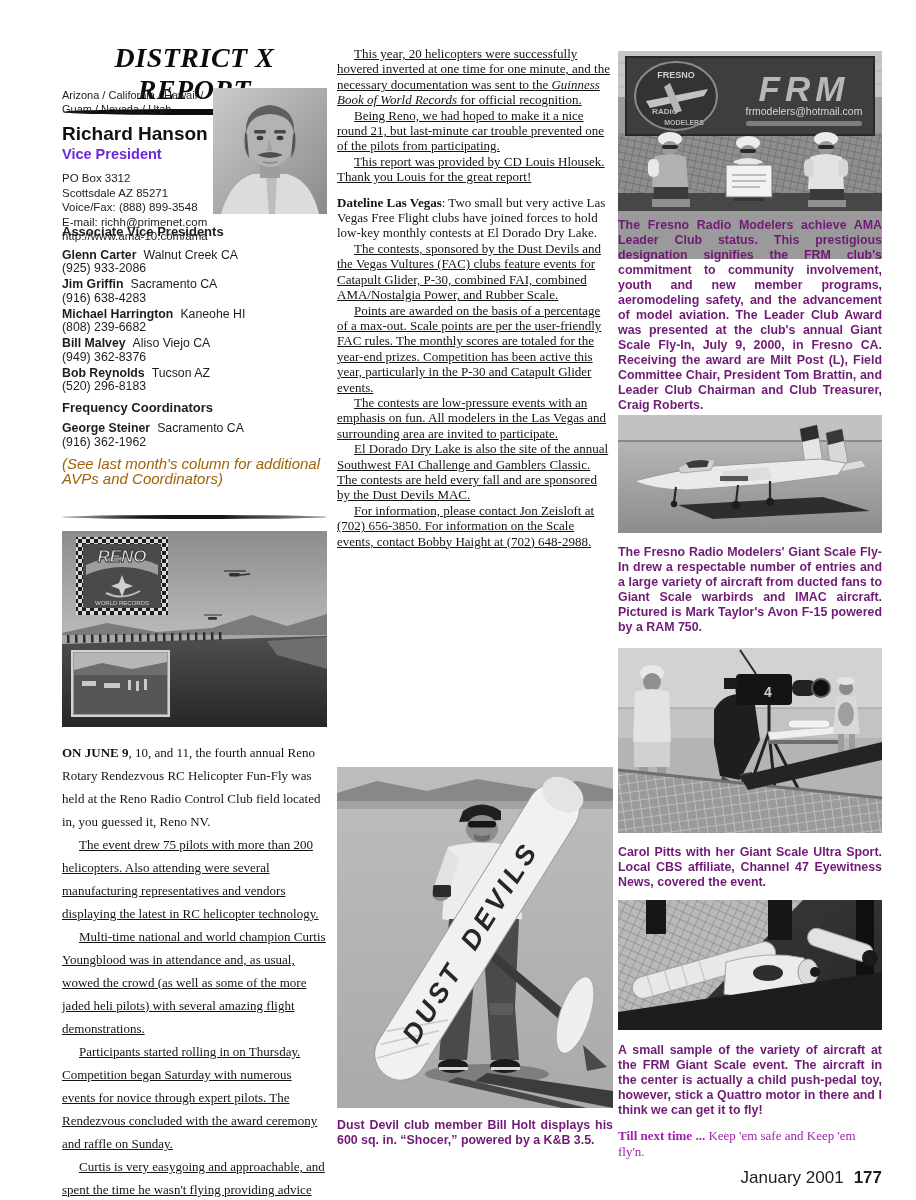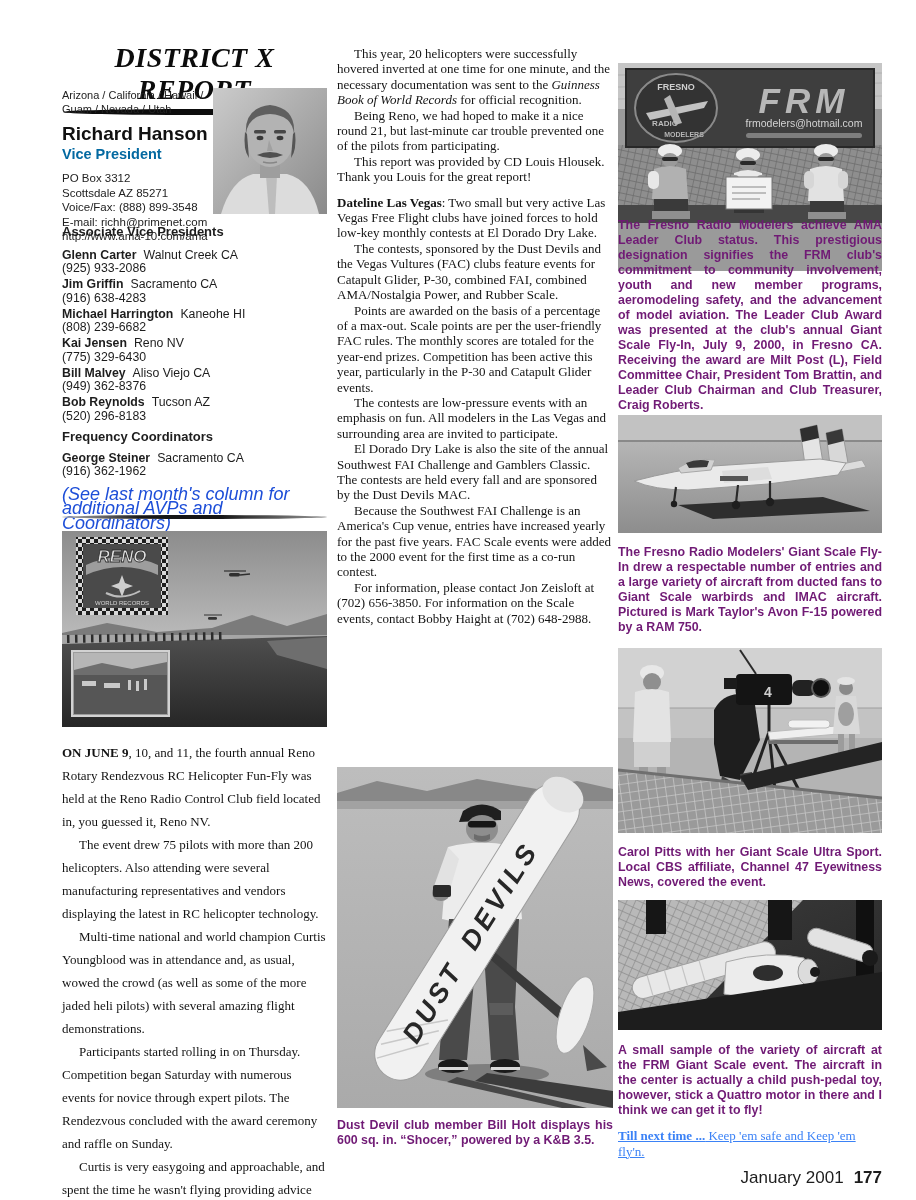--- a/index.html
+++ b/index.html
@@ -13,64 +13,64 @@
 
   
   .masthead{position:absolute;top:0;left:0;right:0;}
   .title{margin:0;font-family:"Liberation Serif",serif;font-style:italic;font-weight:bold;
          font-size:28px;letter-spacing:.5px;text-align:center;color:#0c0c0c;}
   .title-rule{height:6px;background:#0d0d0d;border-radius:50%;margin:3px 1px 0;}
   .officer{position:absolute;top:46px;left:0;right:0;height:140px;
            font-family:"Liberation Sans",sans-serif;}
   .region{font-size:11px;line-height:14px;width:150px;color:#222;}
   .officer-name{font-size:19px;font-weight:bold;margin-top:7px;color:#111;}
-  .officer-title{font-size:14.5px;font-weight:bold;margin-top:1px;color:#0369a1;}
+  .officer-title{font-size:14.5px;font-weight:bold;margin-top:1px;color:#6d28d9;}
   .addr{font-size:11.5px;line-height:14.5px;margin-top:9px;color:#222;width:150px;}
   .portrait{position:absolute;right:0;top:0;width:114px;height:126px;background:#b5b5b5;}
   .portrait svg{display:block;}
 
   
   .avp{position:absolute;top:183px;left:0;right:0;
        font-family:"Liberation Sans",sans-serif;font-size:12.3px;line-height:13.5px;color:#1d1d1d;}
   .avp-head{font-weight:bold;font-size:13px;margin:0 0 10px;}
   .avp-row{margin-bottom:2.5px;}
   .avp-row .loc{margin-left:7px;}
   .freq-head{font-weight:bold;font-size:13px;margin:7px 0 8px;}
-  .note{font-style:italic;font-size:18px;line-height:14.5px;margin-top:8px;color:#1d4ed8;}
+  .note{font-style:italic;font-size:15px;line-height:14.5px;margin-top:8px;color:#a16207;}
 
   .mid-rule{position:absolute;top:473px;left:0;right:0;height:4px;border-radius:50%;
             background:linear-gradient(90deg,#b5b5b5,#161616 30%,#161616 60%,#9a9a9a);}
 
   .reno-photo{position:absolute;top:489px;left:0;right:0;height:196px;background:#bef264;}
   .reno-photo svg{display:block;}
 
   
   .body-text{font-size:13px;line-height:23px;text-align:left;color:#141414;}
   .body-text p{margin:0;}
-  .body-text p.ind{text-indent:17px;}
+  .body-text p.ind{text-indent:17px;text-decoration:underline;}
   .left-body{position:absolute;top:699px;left:0;right:0;}
   .mid-body{position:absolute;top:2px;left:0;right:0;line-height:15.4px;}
   .dateline{margin-top:10px !important;}
 
   
   .photo{position:absolute;left:0;right:0;overflow:hidden;background:#9a9a9a;}
   .photo svg{display:block;}
   .caption{position:absolute;left:0;right:0;font-family:"Liberation Sans",sans-serif;
            font-weight:bold;font-size:12.4px;line-height:15px;text-align:justify;color:#701a75;}
 
   .dd-photo{top:723px;height:341px;}
   .dd-caption{top:1074px;}
 
-  .ph1{top:16px;height:208px;}   .cap1{top:171px;}
+  .ph1{top:4px;height:208px;}   .cap1{top:171px;}
   .ph2{top:368px;height:118px;} .cap2{top:498px;}
   .ph3{top:601px;height:185px;} .cap3{top:798px;}
   .ph4{top:853px;height:130px;} .cap4{top:996px;}
 
   .signoff{position:absolute;top:1081px;left:0;right:0;margin:0;
-           font-family:"Liberation Serif",serif;font-size:13px;line-height:15.5px;color:#3b82f6;text-decoration:underline;}
+           font-family:"Liberation Serif",serif;font-size:13px;line-height:15.5px;color:#a21caf;}
   .page-footer{position:absolute;top:1121px;right:0;font-family:"Liberation Sans",sans-serif;
            font-size:17px;color:#1d1d1d;text-align:right;}
   .pagenum{font-weight:bold;margin-left:10px;}
 </style>
 </head>
 <body>
 
 <div class="page">
 
   <section class="col-left">
@@ -125,24 +125,20 @@
         <div><b>Glenn Carter</b><span class="loc">Walnut Creek CA</span></div>
         <div>(925) 933-2086</div>
       </div>
       <div class="avp-row">
         <div><b>Jim Griffin</b><span class="loc">Sacramento CA</span></div>
         <div>(916) 638-4283</div>
       </div>
       <div class="avp-row">
         <div><b>Michael Harrington</b><span class="loc">Kaneohe HI</span></div>
         <div>(808) 239-6682</div>
-      </div>
-      <div class="avp-row">
-        <div><b>Kai Jensen</b><span class="loc">Reno NV</span></div>
-        <div>(775) 329-6430</div>
       </div>
       <div class="avp-row">
         <div><b>Bill Malvey</b><span class="loc">Aliso Viejo CA</span></div>
         <div>(949) 362-8376</div>
       </div>
       <div class="avp-row">
         <div><b>Bob Reynolds</b><span class="loc">Tucson AZ</span></div>
         <div>(520) 296-8183</div>
       </div>
 
@@ -231,21 +227,20 @@
   <section class="col-mid">
     <div class="body-text mid-body">
       <p class="ind"><span>This year, 20 helicopters were successfully hovered inverted at one time for one minute, and the necessary documentation was sent to the </span><i>Guinness Book of World Records</i><span> for official recognition.</span></p>
       <p class="ind">Being Reno, we had hoped to make it a nice round 21, but last-minute car trouble prevented one of the pilots from participating.</p>
       <p class="ind">This report was provided by CD Louis Hlousek. Thank you Louis for the great report!</p>
       <p class="dateline"><b>Dateline Las Vegas</b><span>: Two small but very active Las Vegas Free Flight clubs have joined forces to hold low-key monthly contests at El Dorado Dry Lake.</span></p>
       <p class="ind">The contests, sponsored by the Dust Devils and the Vegas Vultures (FAC) clubs feature events for Catapult Glider, P-30, combined FAI, combined AMA/Nostalgia Power, and Rubber Scale.</p>
       <p class="ind">Points are awarded on the basis of a percentage of a max-out. Scale points are per the user-friendly FAC rules. The monthly scores are totaled for the year-end prizes. Competition has been active this year, particularly in the P-30 and Catapult Glider events.</p>
       <p class="ind">The contests are low-pressure events with an emphasis on fun. All modelers in the Las Vegas and surrounding area are invited to participate.</p>
       <p class="ind">El Dorado Dry Lake is also the site of the annual Southwest FAI Challenge and Gamblers Classic. The contests are held every fall and are sponsored by the Dust Devils MAC.</p>
-      <p class="ind">Because the Southwest FAI Challenge is an America's Cup venue, entries have increased yearly for the past five years. FAC Scale events were added to the 2000 event for the first time as a co-run contest.</p>
       <p class="ind">For information, please contact Jon Zeisloft at (702) 656-3850. For information on the Scale events, contact Bobby Haight at (702) 648-2988.</p>
     </div>
 
     <div class="photo dd-photo">
       <svg width="276" height="341" viewBox="0 0 276 341">
         <defs>
           <linearGradient id="dd-bg" x1="0" y1="0" x2="0" y2="1">
             <stop offset="0" stop-color="#bdbdbd"></stop>
               <stop offset="1" stop-color="#aaaaaa"></stop>
           </linearGradient>

